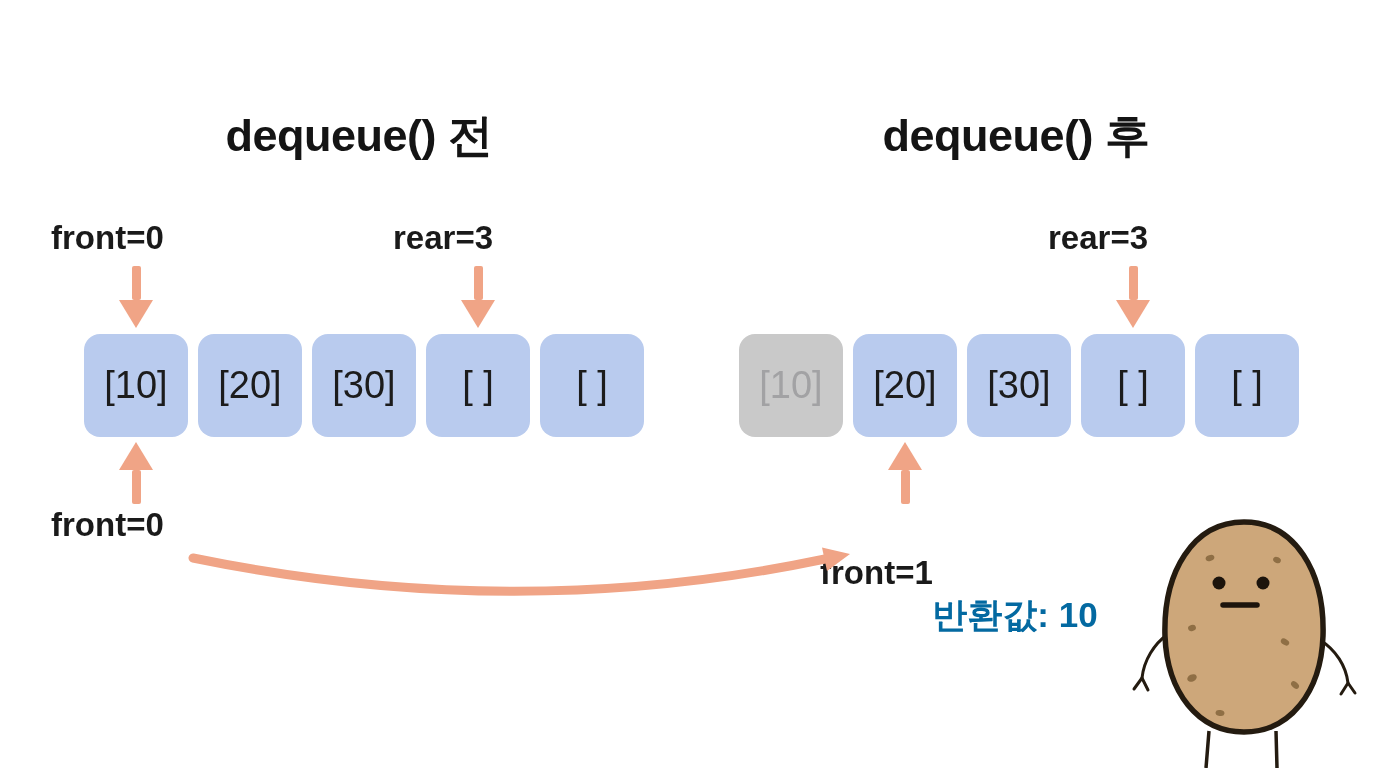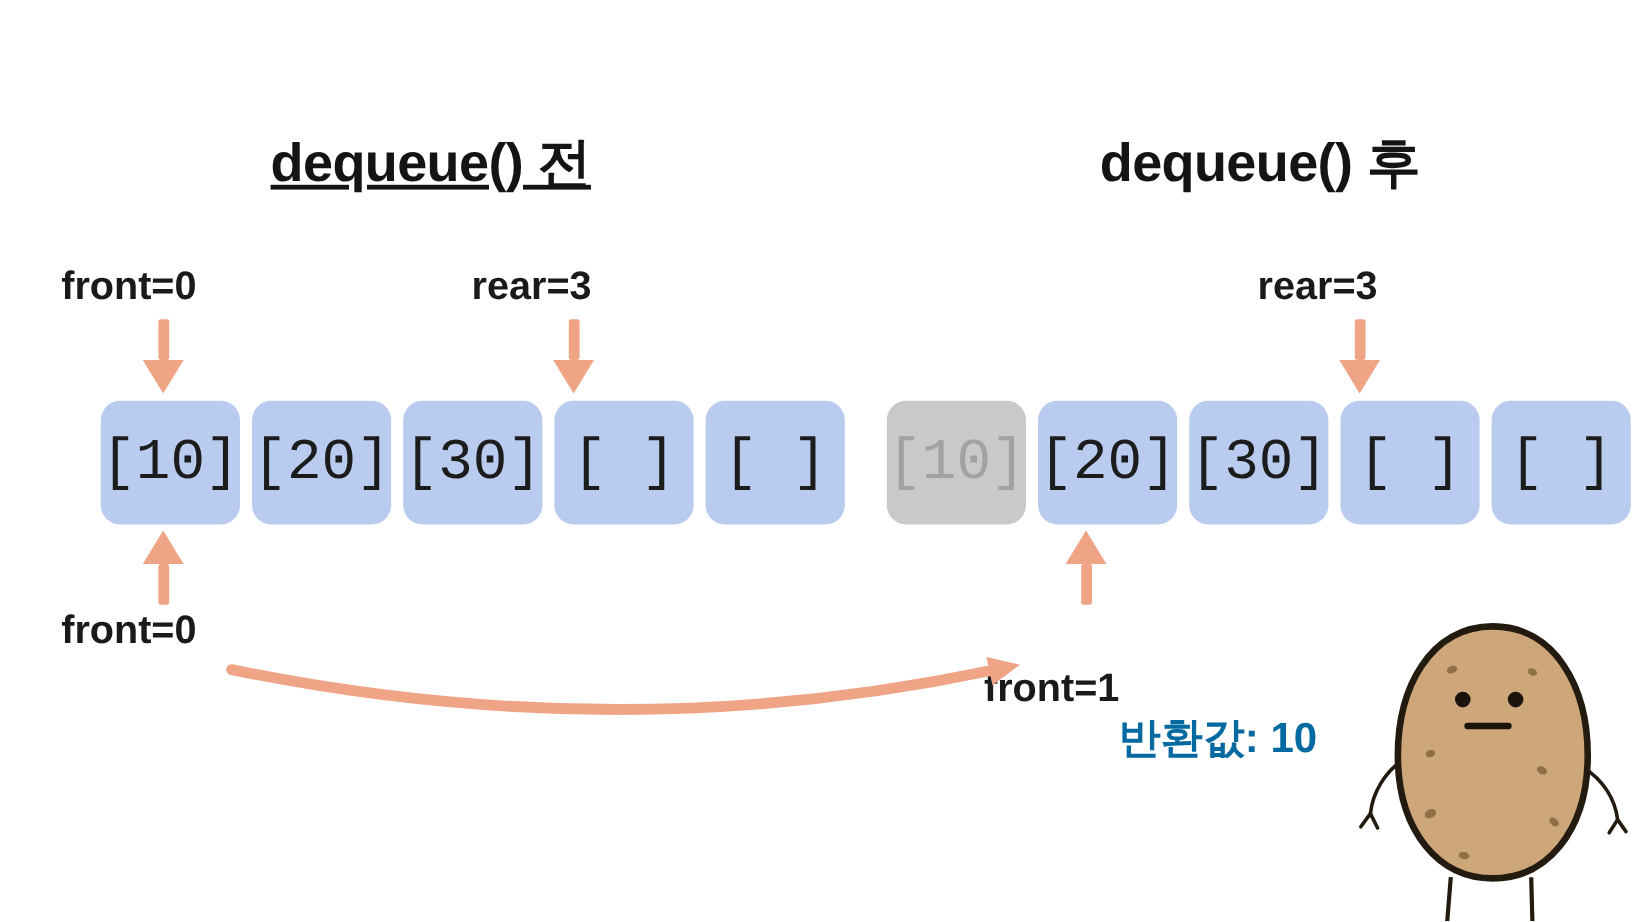--- a/index.html
+++ b/index.html
@@ -15,22 +15,22 @@
   .title {
     position: absolute;
     top: 106px;
     width: 330px;
     text-align: center;
     font-size: 45px;
     font-weight: 600;
     letter-spacing: -0.5px;
     color: #141414;
   }
-  .title.before { left: 194px; text-decoration: underline; }
-  .title.after  { left: 885px; }
+  .title.before { left: 194px; }
+  .title.after  { left: 851px; }
 
   .ptr-label {
     position: absolute;
     width: 170px;
     text-align: left;
     font-size: 33px;
     font-weight: 600;
     color: #1a1a1a;
     white-space: nowrap;
   }
@@ -56,32 +56,31 @@
   
   .queue {
     position: absolute;
     top: 334px;
     display: flex;
     gap: 10px;
   }
   .queue.before { left: 84px; }
   .queue.after  { left: 739px; }
   .cell {
-    width: 116px;
+    width: 104px;
     height: 103px;
     background: #b9cbee;
     border-radius: 16px;
     display: flex;
     align-items: center;
     justify-content: center;
-    font-size: 48px;
+    font-size: 38px;
     font-weight: 500;
     color: #1c1c1c;
     white-space: pre;
-    font-family: Liberation Mono, monospace;
   }
   .cell.removed {
     background: #c9c9c9;
     color: #a2a2a4;
   }
 
   .curve-arrow { position: absolute; left: 180px; top: 542px; }
 
   .return-label {
     position: absolute;

